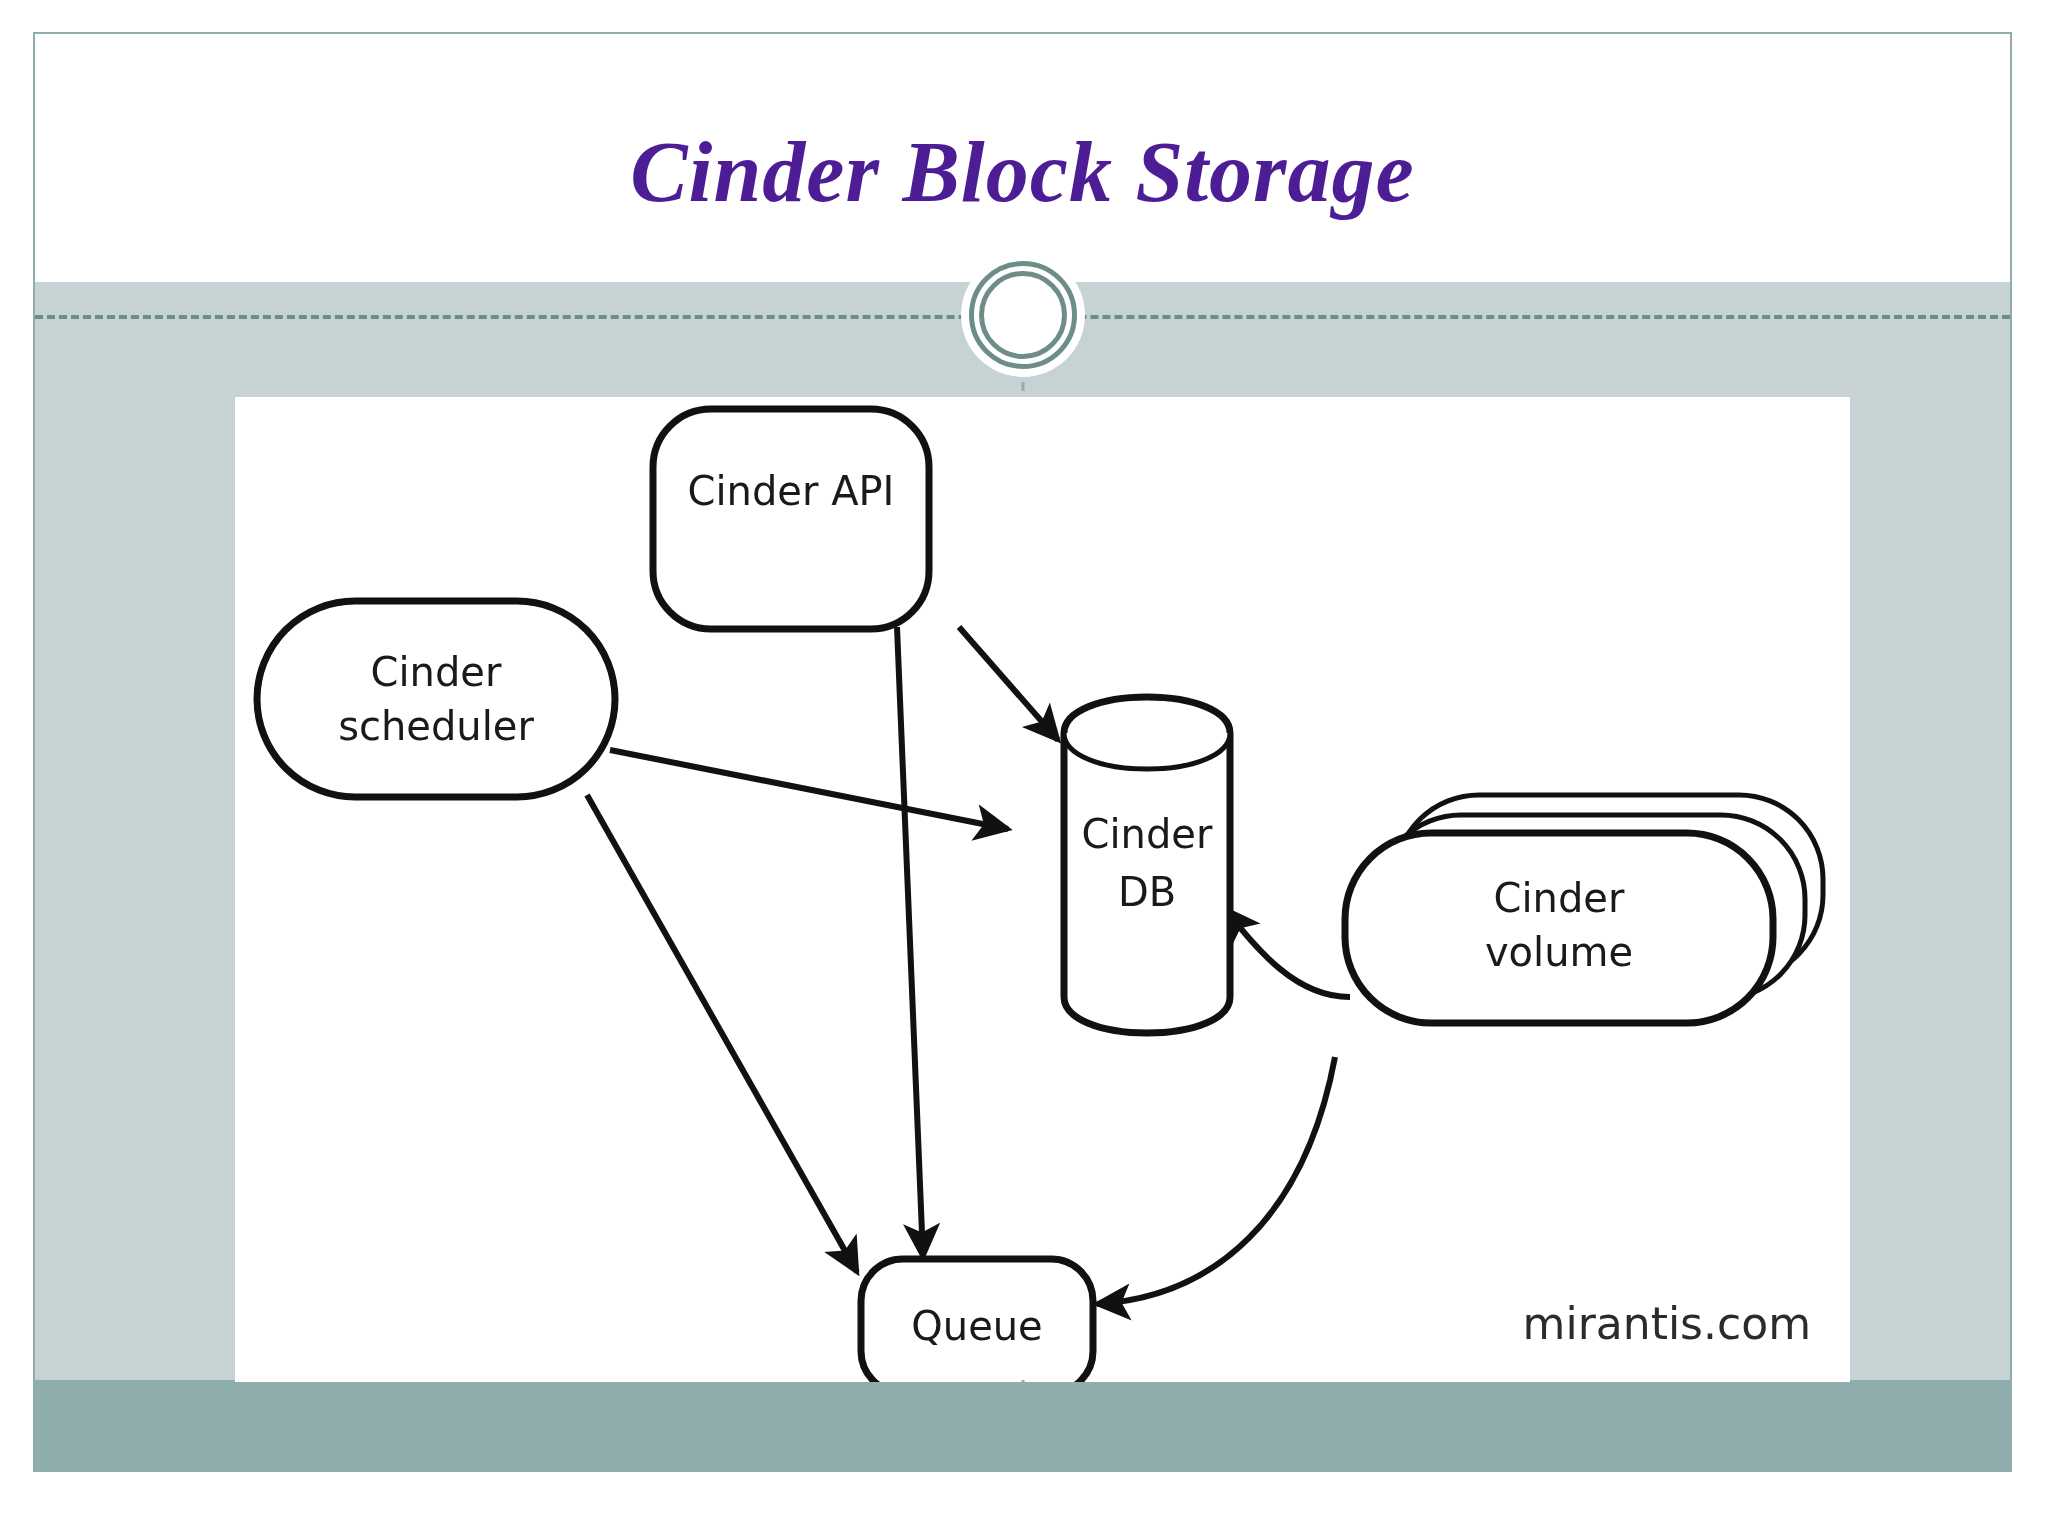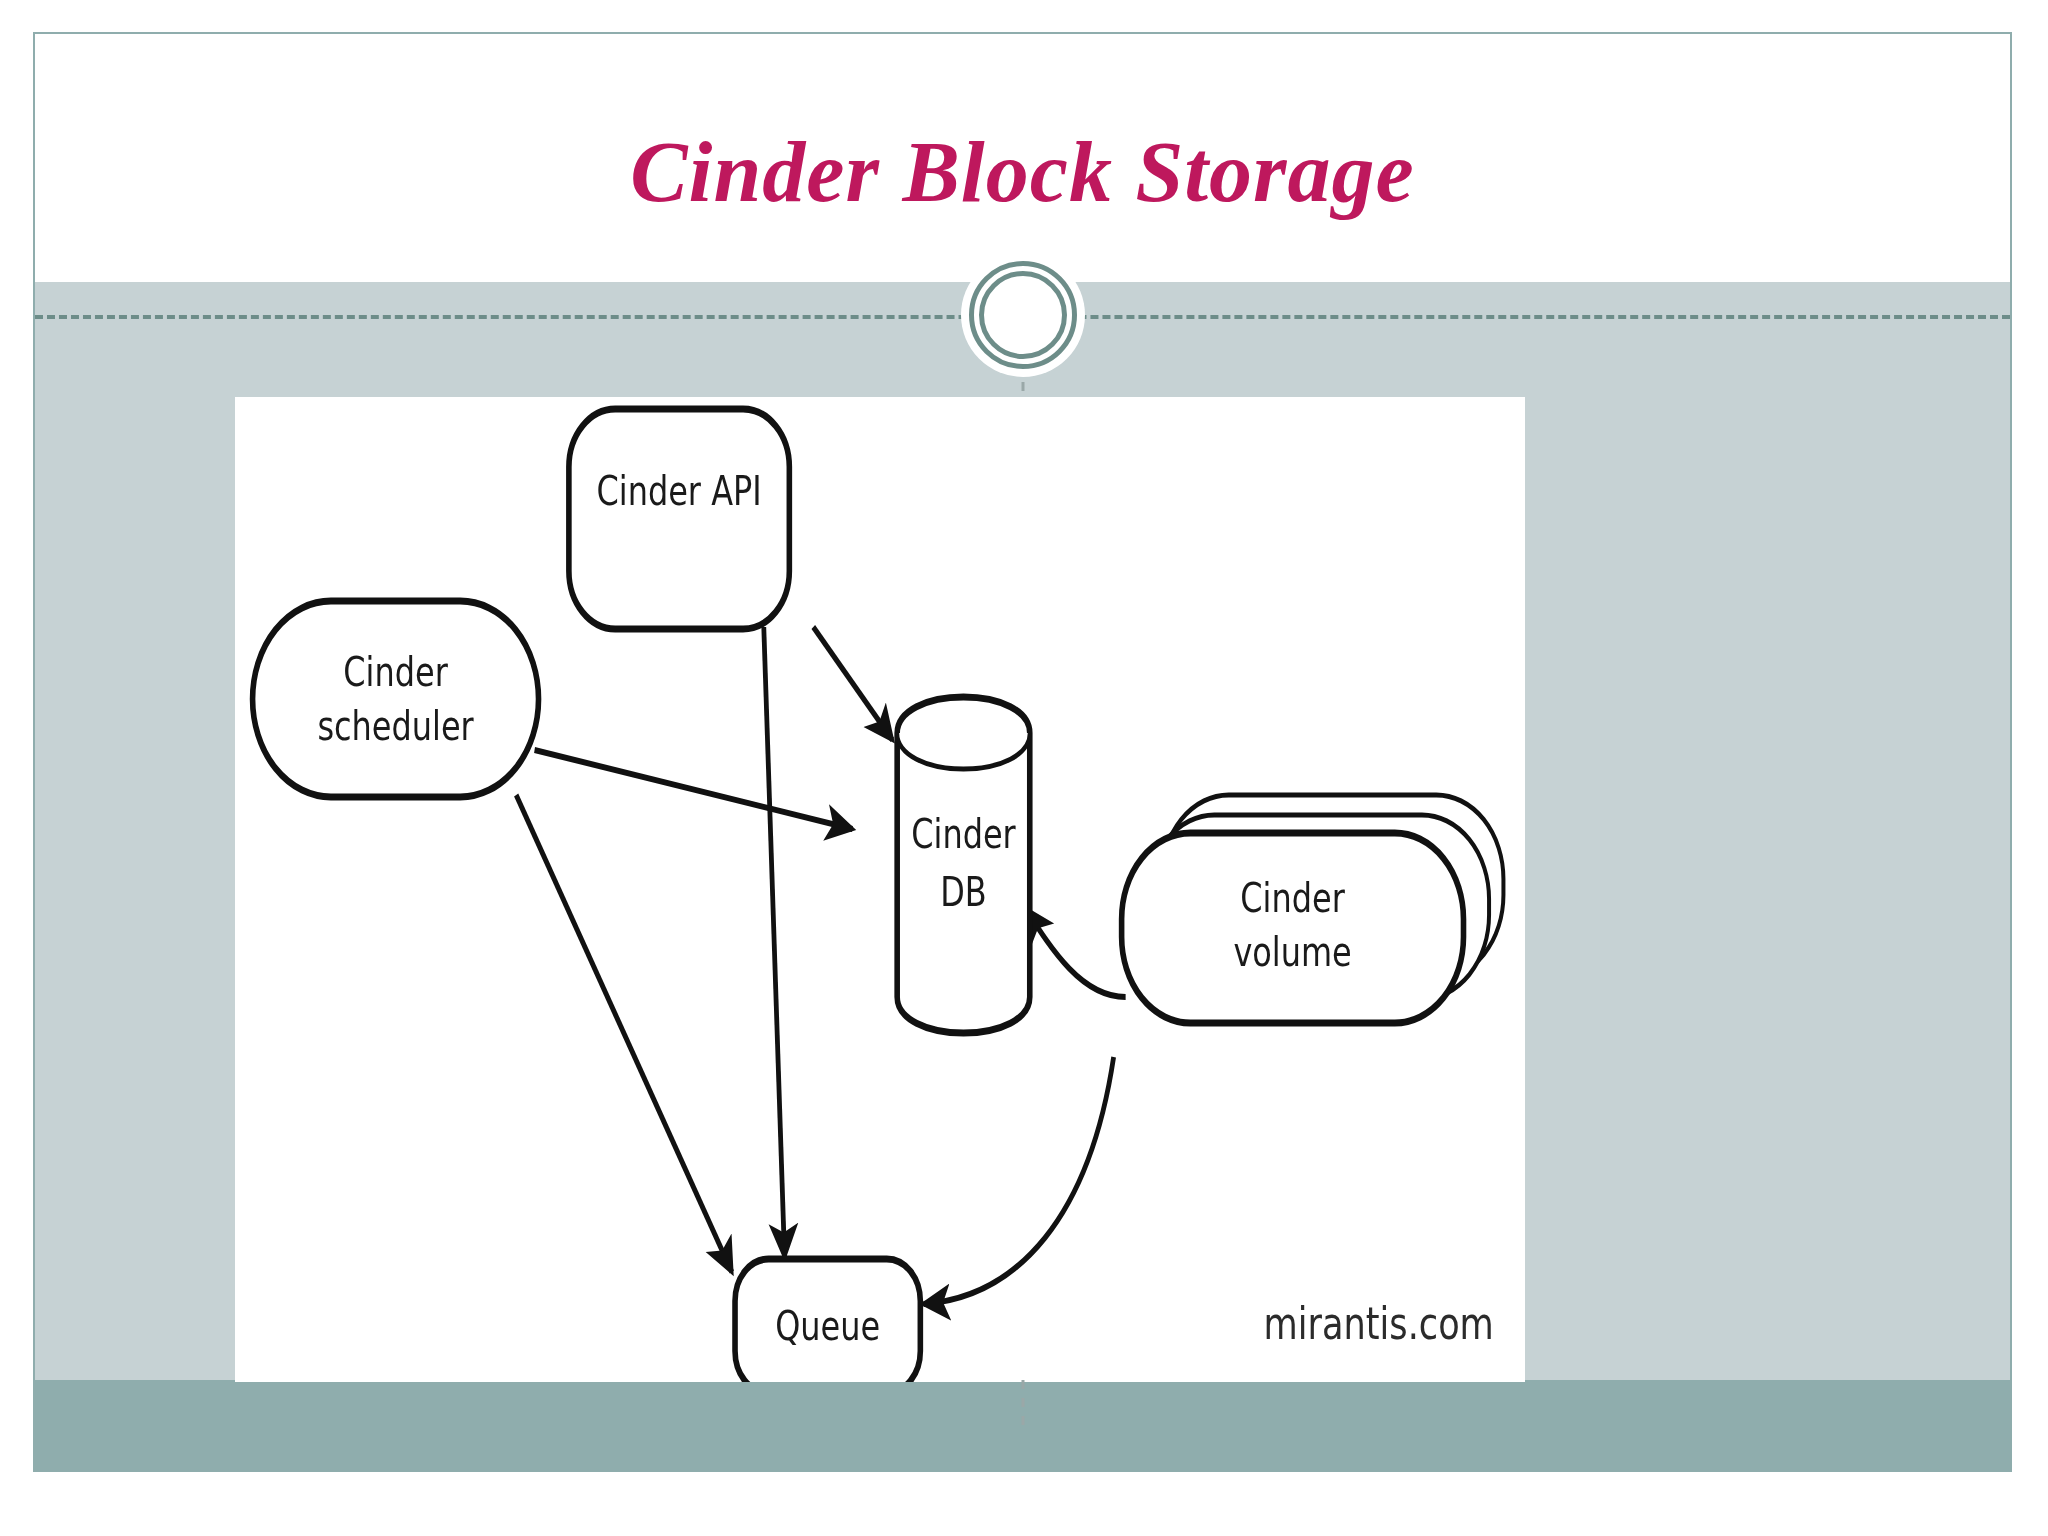--- a/index.html
+++ b/index.html
@@ -40,21 +40,21 @@
     position: absolute;
     left: 0;
     right: 0;
     top: 88px;
     text-align: center;
     font-family: "Liberation Serif", "DejaVu Serif", serif;
     font-style: italic;
     font-weight: bold;
     font-size: 86px;
     letter-spacing: 1px;
-    color: #be185d;
+    color: #4c1d95;
     white-space: nowrap;
   }
 
   
   #title-rule {
     position: absolute;
     left: 0;
     right: 0;
     top: 281px;
     height: 0;
@@ -111,21 +111,21 @@
     width: 100%;
     height: 90px;
     background: #8fadad;
   }
 
   
   #diagram-canvas {
     position: absolute;
     left: 200px;
     top: 363px;
-    width: 1290px;
+    width: 1615px;
     height: 985px;
     background: #ffffff;
   }
   #diagram-svg {
     position: absolute;
     left: 0;
     top: 0;
     width: 100%;
     height: 100%;
   }

